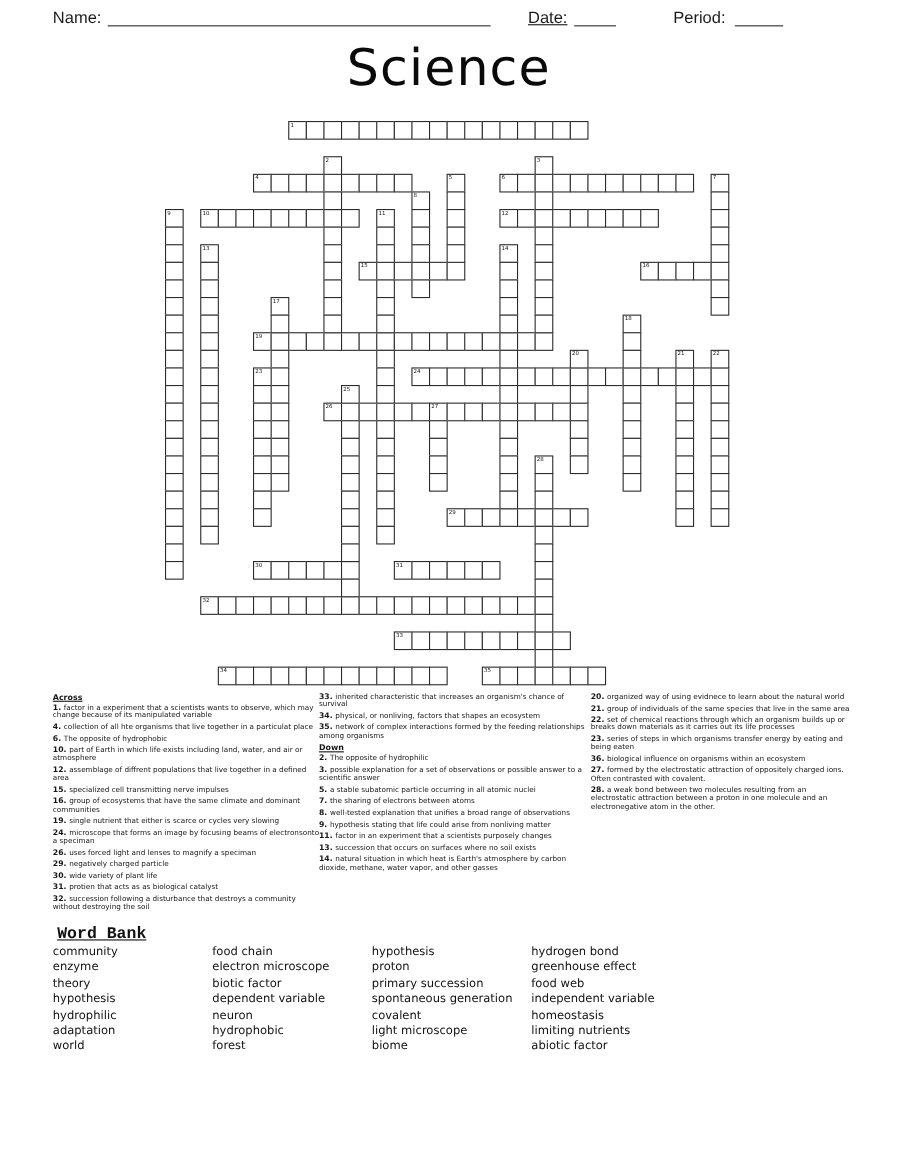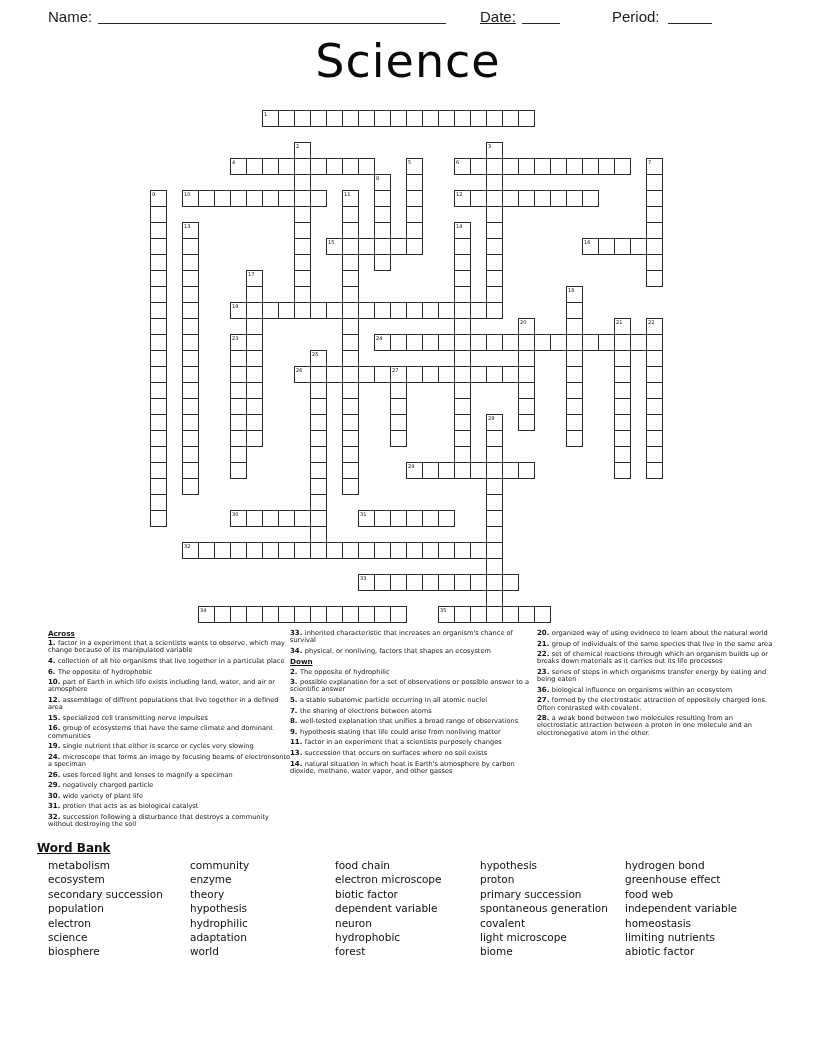--- a/index.html
+++ b/index.html
@@ -41,22 +41,22 @@
   #clue-col-2 { left:290px; width:243px; }
   #clue-col-3 { left:537px; width:238px; }
   .clue-heading {
     font-weight:bold; text-decoration:underline;
     font-size:7.2px; margin-bottom:3px;
   }
   .clue { margin-bottom:3.4px; }
   .clue .cnum { font-weight:bold; font-size:7px; }
   
   .wb-heading {
-    position:absolute; left:37px; top:841px;
-    font-size:12px; font-weight:bold; text-decoration:underline;
+    position:absolute; left:52px; top:841px;
+    font-size:15px; font-weight:bold; text-decoration:underline;font-family:Liberation Mono, monospace;
   }
   #wordbank { position:absolute; left:48px; top:858px; width:730px; display:flex; }
   .wb-col { display:flex; flex-direction:column; }
   .wb-col-0 { width:142px; } .wb-col-1 { width:145px; } .wb-col-2 { width:145px; }
   .wb-col-3 { width:145px; } .wb-col-4 { width:150px; }
   .wb-item { font-size:10.5px; line-height:14.4px; color:#0f0f0f; }
 </style>
 </head>
 <body>
 
@@ -517,20 +517,21 @@
       <div class="clue"><span class="cnum">29. </span><span>negatively charged particle</span></div>
       <div class="clue"><span class="cnum">30. </span><span>wide variety of plant life</span></div>
       <div class="clue"><span class="cnum">31. </span><span>protien that acts as as biological catalyst</span></div>
       <div class="clue"><span class="cnum">32. </span><span>succession following a disturbance that destroys a community without destroying the soil</span></div>
     </div>
 </div>
 <div class="clue-col" id="clue-col-2">
   <div id="across-list-2">
       <div class="clue"><span class="cnum">33. </span><span>inherited characteristic that increases an organism's chance of survival</span></div>
       <div class="clue"><span class="cnum">34. </span><span>physical, or nonliving, factors that shapes an ecosystem</span></div>
+      <div class="clue"><span class="cnum">35. </span><span>network of complex interactions formed by the feeding relationships among organisms</span></div>
     </div>
   <div class="clue-heading">Down</div>
   <div id="down-list-1">
       <div class="clue"><span class="cnum">2. </span><span>The opposite of hydrophilic</span></div>
       <div class="clue"><span class="cnum">3. </span><span>possible explanation for a set of observations or possible answer to a scientific answer</span></div>
       <div class="clue"><span class="cnum">5. </span><span>a stable subatomic particle occurring in all atomic nuclei</span></div>
       <div class="clue"><span class="cnum">7. </span><span>the sharing of electrons between atoms</span></div>
       <div class="clue"><span class="cnum">8. </span><span>well-tested explanation that unifies a broad range of observations</span></div>
       <div class="clue"><span class="cnum">9. </span><span>hypothesis stating that life could arise from nonliving matter</span></div>
       <div class="clue"><span class="cnum">11. </span><span>factor in an experiment that a scientists purposely changes</span></div>
@@ -545,29 +546,20 @@
       <div class="clue"><span class="cnum">22. </span><span>set of chemical reactions through which an organism builds up or breaks down materials as it carries out its life processes</span></div>
       <div class="clue"><span class="cnum">23. </span><span>series of steps in which organisms transfer energy by eating and being eaten</span></div>
       <div class="clue"><span class="cnum">36. </span><span>biological influence on organisms within an ecosystem</span></div>
       <div class="clue"><span class="cnum">27. </span><span>formed by the electrostatic attraction of oppositely charged ions. Often contrasted with covalent.</span></div>
       <div class="clue"><span class="cnum">28. </span><span>a weak bond between two molecules resulting from an electrostatic attraction between a proton in one molecule and an electronegative atom in the other.</span></div>
     </div>
 </div>
 
 <div class="wb-heading">Word Bank</div>
 <div id="wordbank">
-    <div class="wb-col wb-col-0">
-      <div class="wb-item">metabolism</div>
-      <div class="wb-item">ecosystem</div>
-      <div class="wb-item">secondary succession</div>
-      <div class="wb-item">population</div>
-      <div class="wb-item">electron</div>
-      <div class="wb-item">science</div>
-      <div class="wb-item">biosphere</div>
-    </div>
     <div class="wb-col wb-col-1">
       <div class="wb-item">community</div>
       <div class="wb-item">enzyme</div>
       <div class="wb-item">theory</div>
       <div class="wb-item">hypothesis</div>
       <div class="wb-item">hydrophilic</div>
       <div class="wb-item">adaptation</div>
       <div class="wb-item">world</div>
     </div>
     <div class="wb-col wb-col-2">

